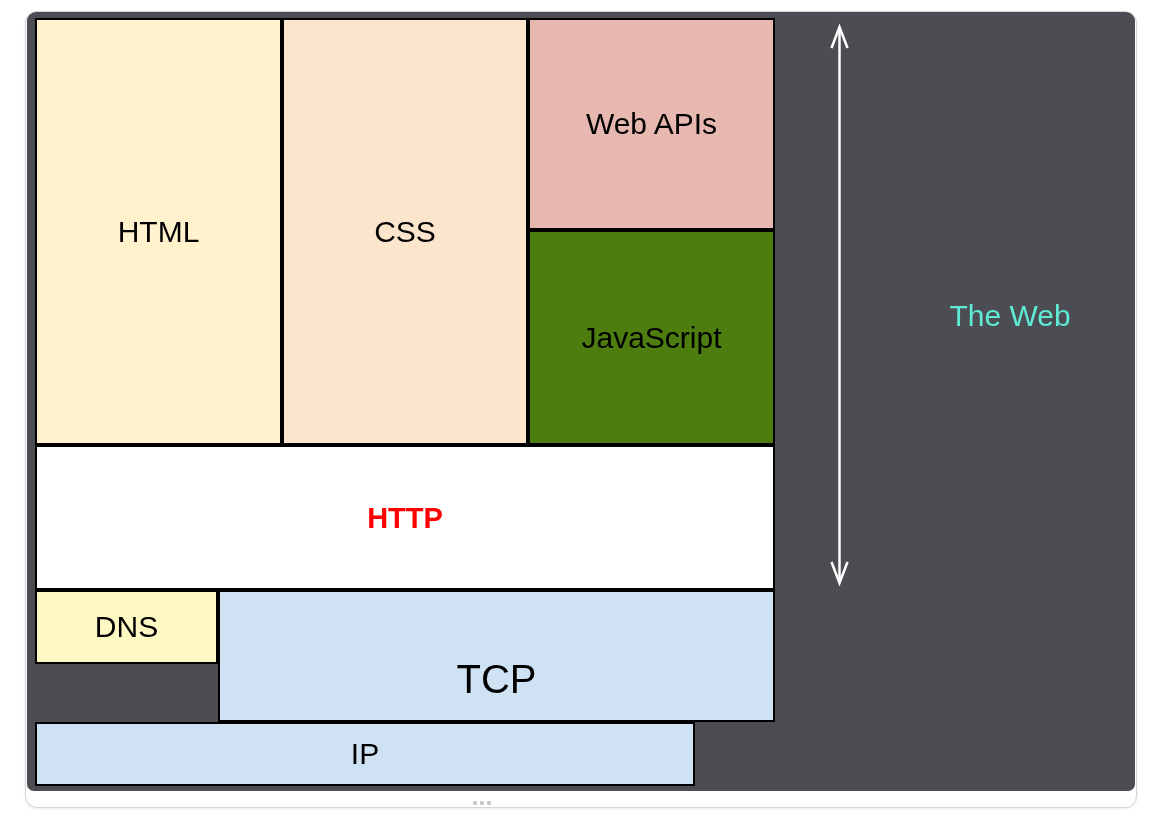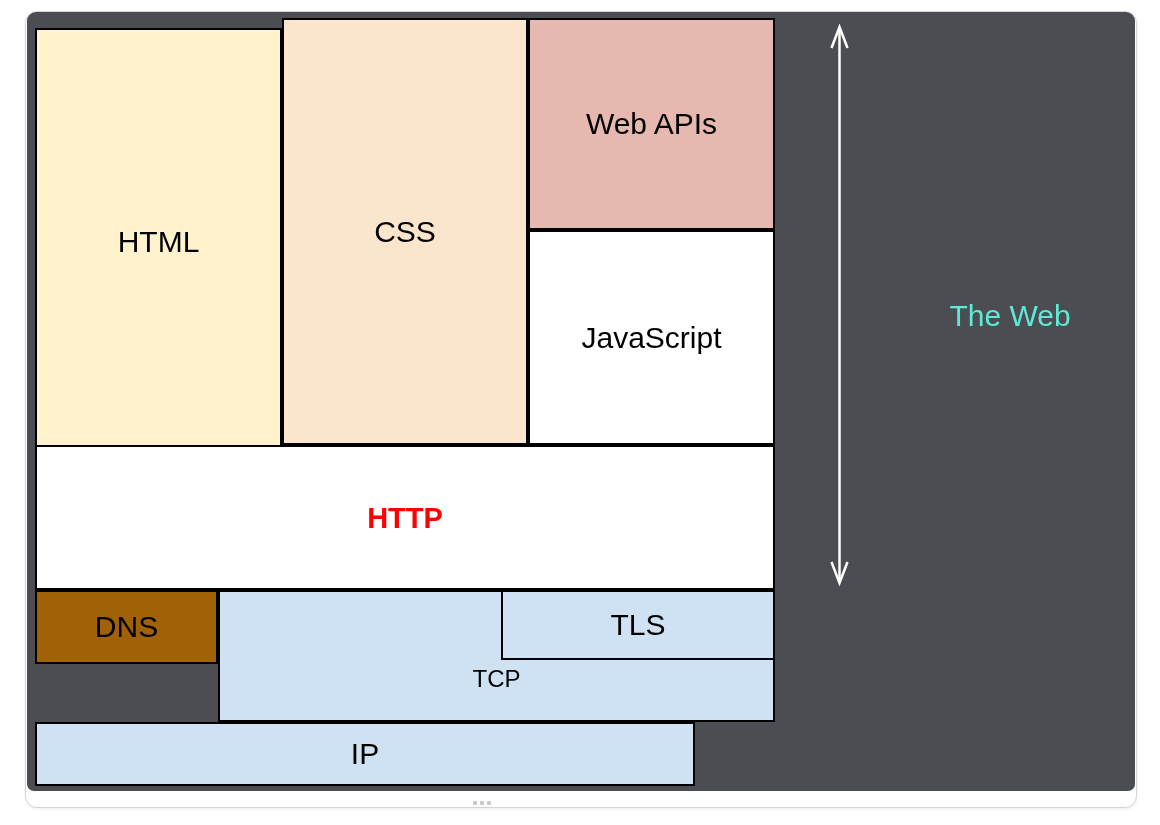--- a/index.html
+++ b/index.html
@@ -24,32 +24,32 @@
     background: #4B4D52;
     border-radius: 9px 9px 7px 7px;
   }
   .box {
     position: absolute;
     border: 2px solid #000000;
     display: flex; align-items: center; justify-content: center;
     font-size: 30px; color: #000000;
     line-height: 34px;
   }
-  #box-html      { left: 8px;   top: 16px;   width: 247px; height: 427px; background: #FFF2CC; }
+  #box-html      { left: 8px;   top: 6px;   width: 247px; height: 427px; background: #FFF2CC; }
   #box-css       { left: 255px; top: 6px;   width: 246px; height: 427px; background: #FCE5CD; text-align: right; }
   #box-webapis   { left: 501px; top: 6px;   width: 247px; height: 212px; background: #E6B8AF; }
-  #box-js        { left: 501px; top: 218px; width: 247px; height: 215px; background: #ffffff; }
+  #box-js        { left: 501px; top: 218px; width: 247px; height: 215px; background: #4d7c0f; }
   #box-http      { left: 8px;   top: 433px; width: 740px; height: 145px; background: #FFFFFF;
                    font-weight: bold; color: #FF0000; font-size: 29px; }
-  #box-dns       { left: 8px;   top: 578px; width: 183px; height: 74px;  background: #a16207; }
+  #box-dns       { left: 8px;   top: 578px; width: 183px; height: 74px;  background: #fef9c3; }
   #box-udp       { left: 8px;   top: 652px; width: 183px; height: 58px;  background: #CFE2F3; }
   #box-tcp       { left: 191px; top: 578px; width: 557px; height: 132px; background: #CFE2F3; display: block; }
   #box-tcp .tcp-label {
     position: absolute; left: 0; right: 0; top: 70px;
-    text-align: center; font-size: 24px; line-height: 34px;
+    text-align: center; font-size: 40px; line-height: 34px;
   }
   #box-tls       { left: 474px; top: 578px; width: 274px; height: 70px;  background: #CFE2F3; }
   #box-ip        { left: 8px;   top: 710px; width: 660px; height: 64px;  background: #CFE2F3; }
   .arrow-svg { position: absolute; left: 794px; top: 10px; }
   .side-label {
     position: absolute; left: 883px; top: 286px; width: 200px;
     text-align: center; color: #5eead4; font-size: 30px; line-height: 36px;
   }
   .handle-dots {
     position: absolute; left: 447px; top: 789px;
@@ -83,23 +83,20 @@
     </div>
 
     <div class="box" id="box-http">
       <span>HTTP</span>
     </div>
 
     <div class="box" id="box-tcp">
       <span class="tcp-label">TCP</span>
     </div>
 
-    <div class="box" id="box-tls">
-      <span>TLS</span>
-    </div>
 
     <div class="box" id="box-dns">
       <span>DNS</span>
     </div>
 
 
     <div class="box" id="box-ip">
       <span>IP</span>
     </div>
 

